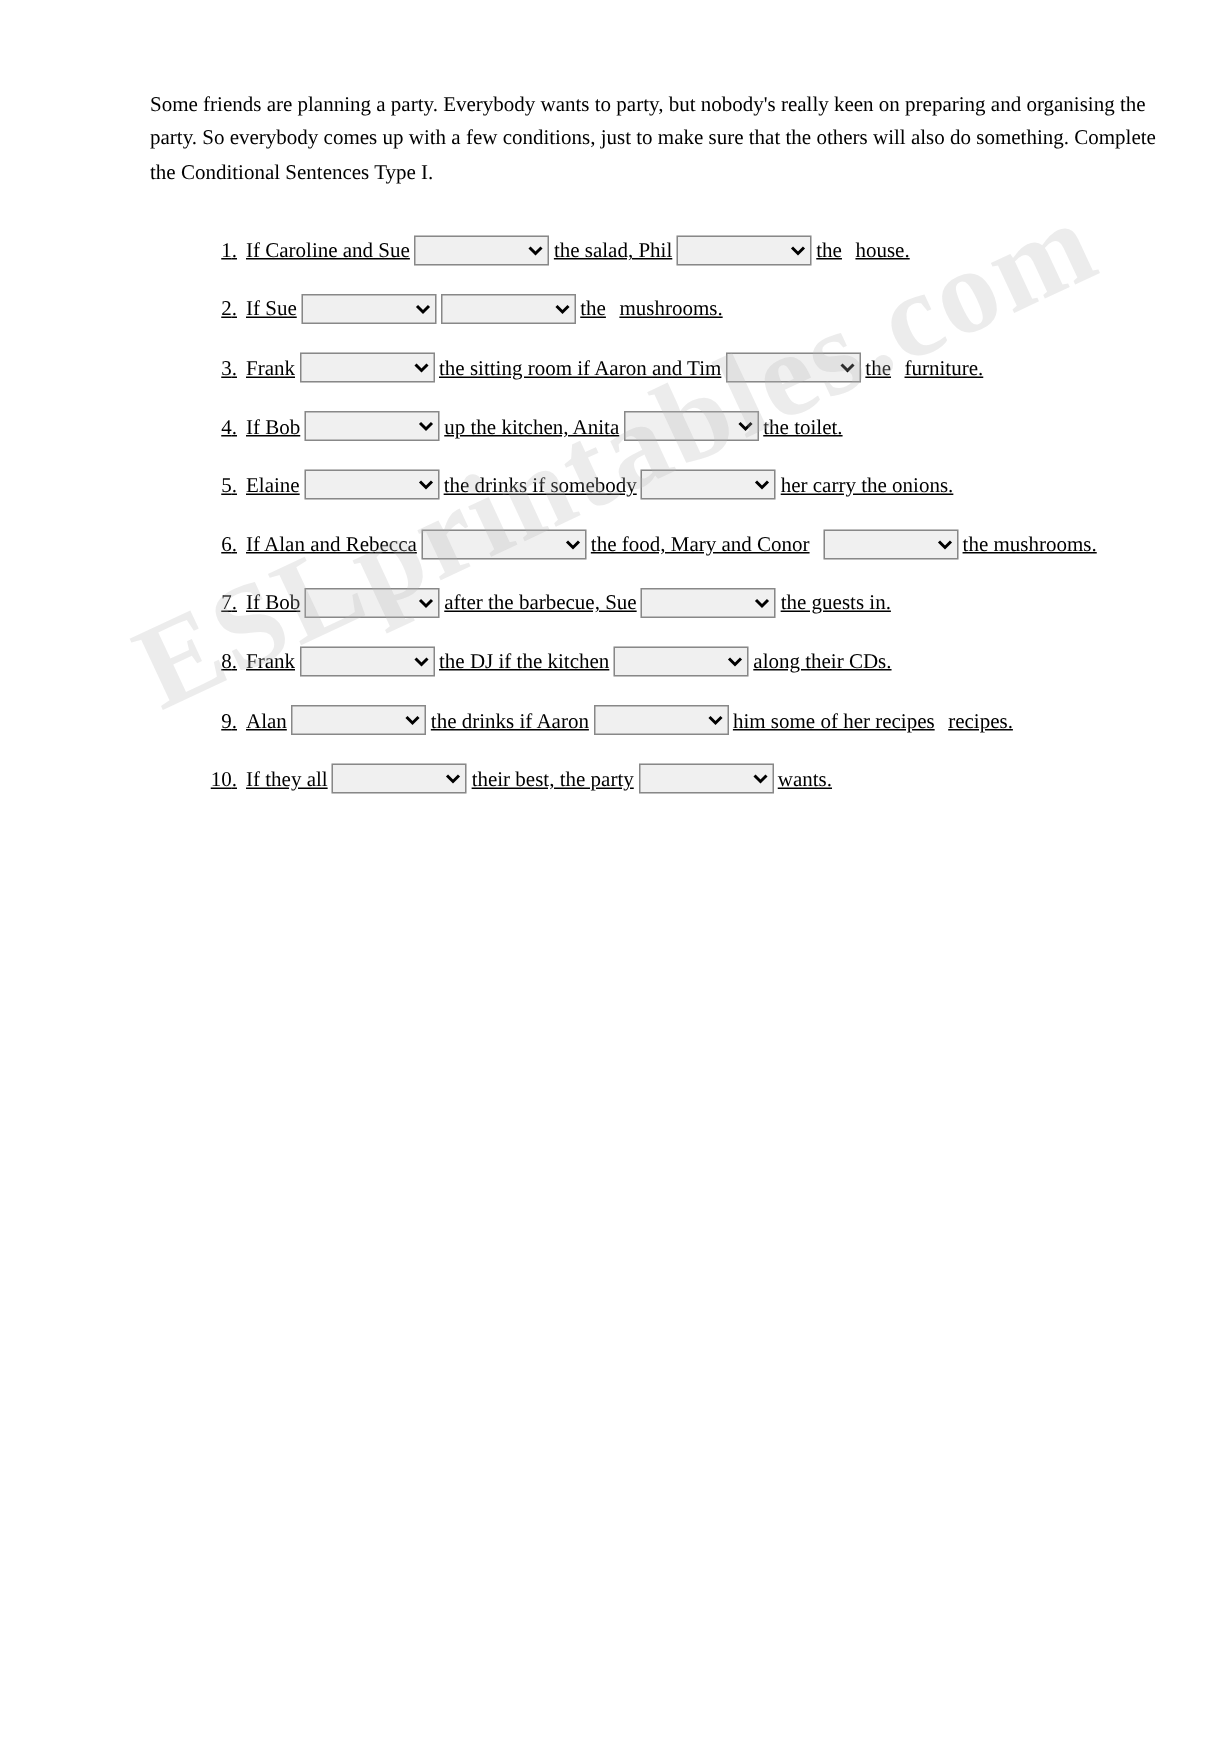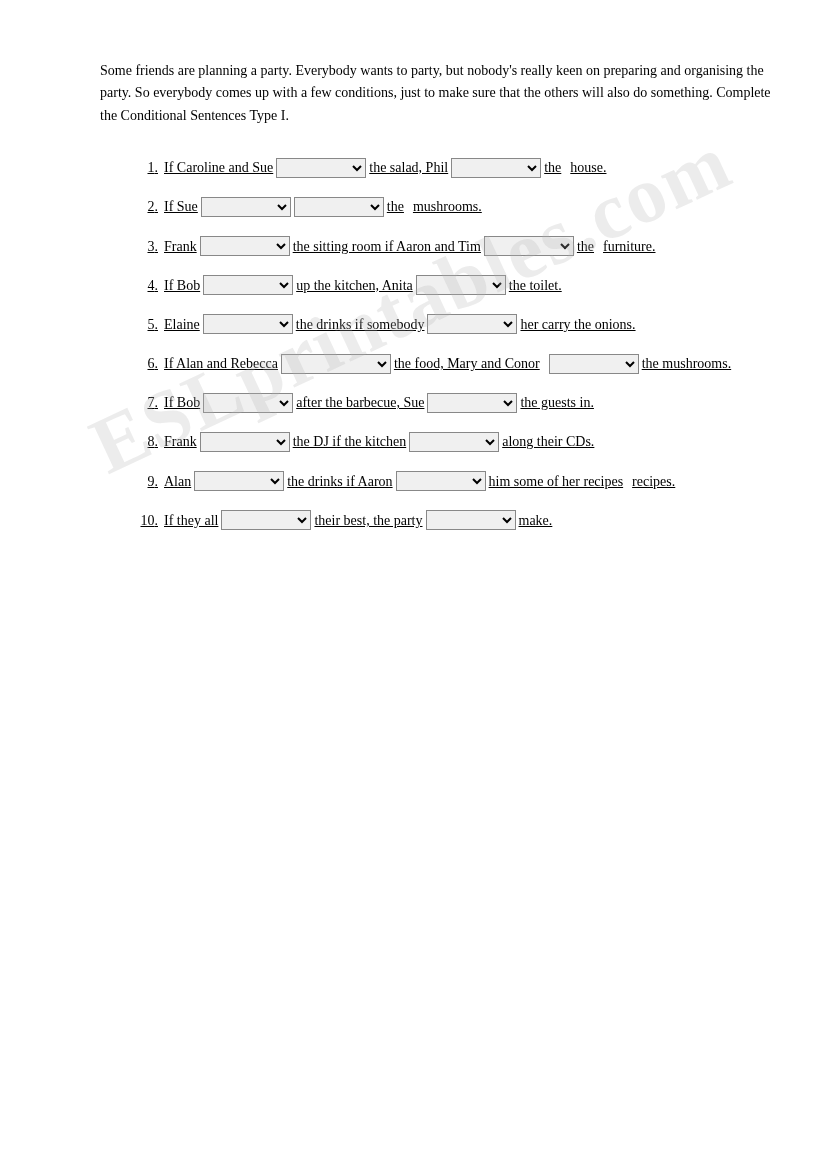--- a/index.html
+++ b/index.html
@@ -198,19 +198,19 @@
           <span style="display: inline-block; width: 0px;"></span>
           <span class="text"> recipes.</span>
         </div>
       </li>
       <li class="exercise-item">
         <div class="exercise-content">
           <span class="text">If they all</span> 
           <select class="dropdown"><option value=""></option></select> 
           <span class="text"> their best, the party</span> 
           <select class="dropdown"><option value=""></option></select> 
-          <span class="text"> make.</span>
+          <span class="text"> wants.</span>
         </div>
       </li>
     </ol>
 
   <div class="watermark">ESLprintables.com</div>
 </div>
 
 </body></html>

